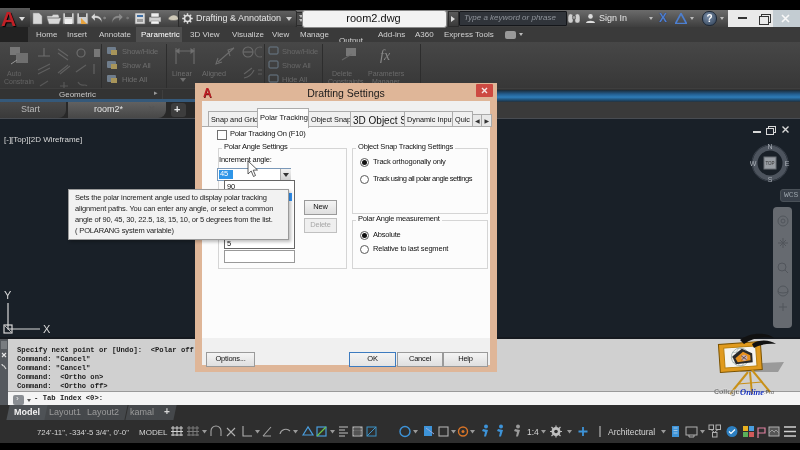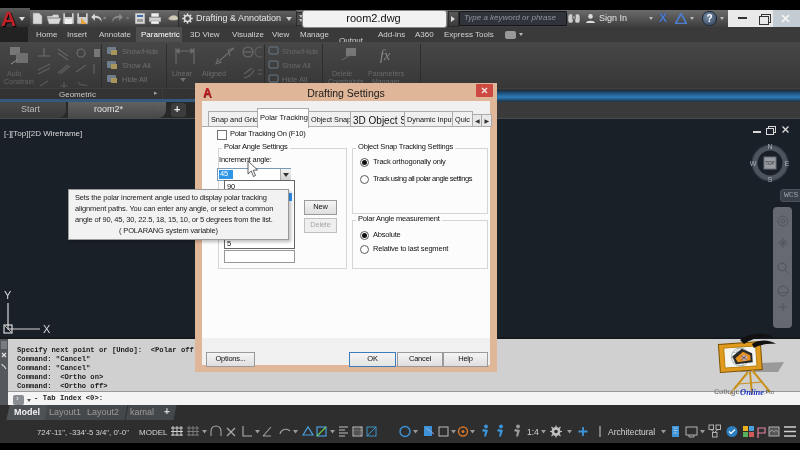--- a/index.html
+++ b/index.html
@@ -237,21 +237,21 @@
     <div class="abs" style="left:68px;top:0px;width:98px;height:16px;background:linear-gradient(#616161,#474747);border-radius:0 0 8px 0;">
       <div class="abs txt" style="left:26px;top:2px;font-size:9px;color:#e4e4e4;">room2*</div>
       <div class="abs txt" style="left:80px;top:2px;font-size:9px;color:#555;">✕</div>
     </div>
     <div class="abs" style="left:171px;top:1px;width:15px;height:14px;background:#3d3d3d;border-radius:3px;">
       <div class="abs txt" style="left:3px;top:0px;font-size:11px;font-weight:bold;color:#e8e8e8;">+</div>
     </div>
   </div>
 
   <div class="abs" id="canvas" style="left:0;top:118px;width:800px;height:219px;background:#192028;border-top:1px solid #484c52;box-sizing:border-box;">
-    <div class="abs txt" style="left:4px;top:10px;font-size:8px;color:#d8d8d8;">[-][Top][2D Wireframe]</div>
+    <div class="abs txt" style="left:4px;top:16px;font-size:8px;color:#d8d8d8;">[-][Top][2D Wireframe]</div>
 
     <div class="abs" style="left:753px;top:12px;width:8px;height:2px;background:#d8d8d8;"></div>
     <div class="abs" style="left:768px;top:7px;width:6px;height:5px;border:1.2px solid #d8d8d8;"></div>
     <div class="abs" style="left:766px;top:9px;width:6px;height:5px;border:1.2px solid #d8d8d8;background:#1c222b;"></div>
     <svg class="abs" style="left:781px;top:6px;" width="9" height="9" viewBox="0 0 9 9">
         <path d="M1.5,1.5 L7.5,7.5 M7.5,1.5 L1.5,7.5" stroke="#d8d8d8" stroke-width="1.4"></path>
       </svg>
 
     <svg class="abs" style="left:750px;top:24px;" width="40" height="40" viewBox="0 0 40 40">
       <circle cx="20" cy="20" r="15" fill="none" stroke="#4d545e" stroke-width="5"></circle>
@@ -561,20 +561,20 @@
     </div>
     <div class="abs" style="left:248px;top:269px;width:43px;height:13px;background:linear-gradient(#f4f4f4,#dfdfdf);border:1px solid #9a9a9a;">
       <div class="abs txt" style="left:0;top:1px;width:43px;text-align:center;font-size:7.5px;letter-spacing:-0.2px;">Help</div>
     </div>
   </div>
 
   <div class="abs" id="tooltip" style="left:68px;top:189px;width:219px;height:49px;background:#f2f2f2;border:1px solid #9a9a9a;z-index:12;box-shadow:2px 2px 3px rgba(0,0,0,0.25);overflow:hidden;">
     <div class="abs txt" style="left:6px;top:14px;font-size:7.5px;letter-spacing:-0.15px;color:#222;">alignment paths. You can enter any angle, or select a common</div>
     <div class="abs txt" style="left:6px;top:3px;font-size:7.5px;letter-spacing:-0.15px;color:#222;">Sets the polar increment angle used to display polar tracking</div>
     <div class="abs txt" style="left:6px;top:25px;font-size:7.5px;letter-spacing:-0.15px;color:#222;">angle of 90, 45, 30, 22.5, 18, 15, 10, or 5 degrees from the list.</div>
-    <div class="abs txt" style="left:6px;top:36px;font-size:7.5px;letter-spacing:-0.15px;color:#222;margin-left:44px;">( POLARANG system variable)</div>
+    <div class="abs txt" style="left:6px;top:36px;font-size:7.5px;letter-spacing:-0.15px;color:#222;">( POLARANG system variable)</div>
   </div>
 
   <svg class="abs" style="left:247px;top:160px;z-index:15;" width="12" height="18" viewBox="0 0 12 18">
     <path d="M1,1 L1,14 L4.2,11 L6.5,16.5 L8.5,15.5 L6.2,10.2 L10.5,10 Z" fill="#fff" stroke="#333" stroke-width="0.8"></path>
   </svg>
 
 </div>
 
 </body></html>

